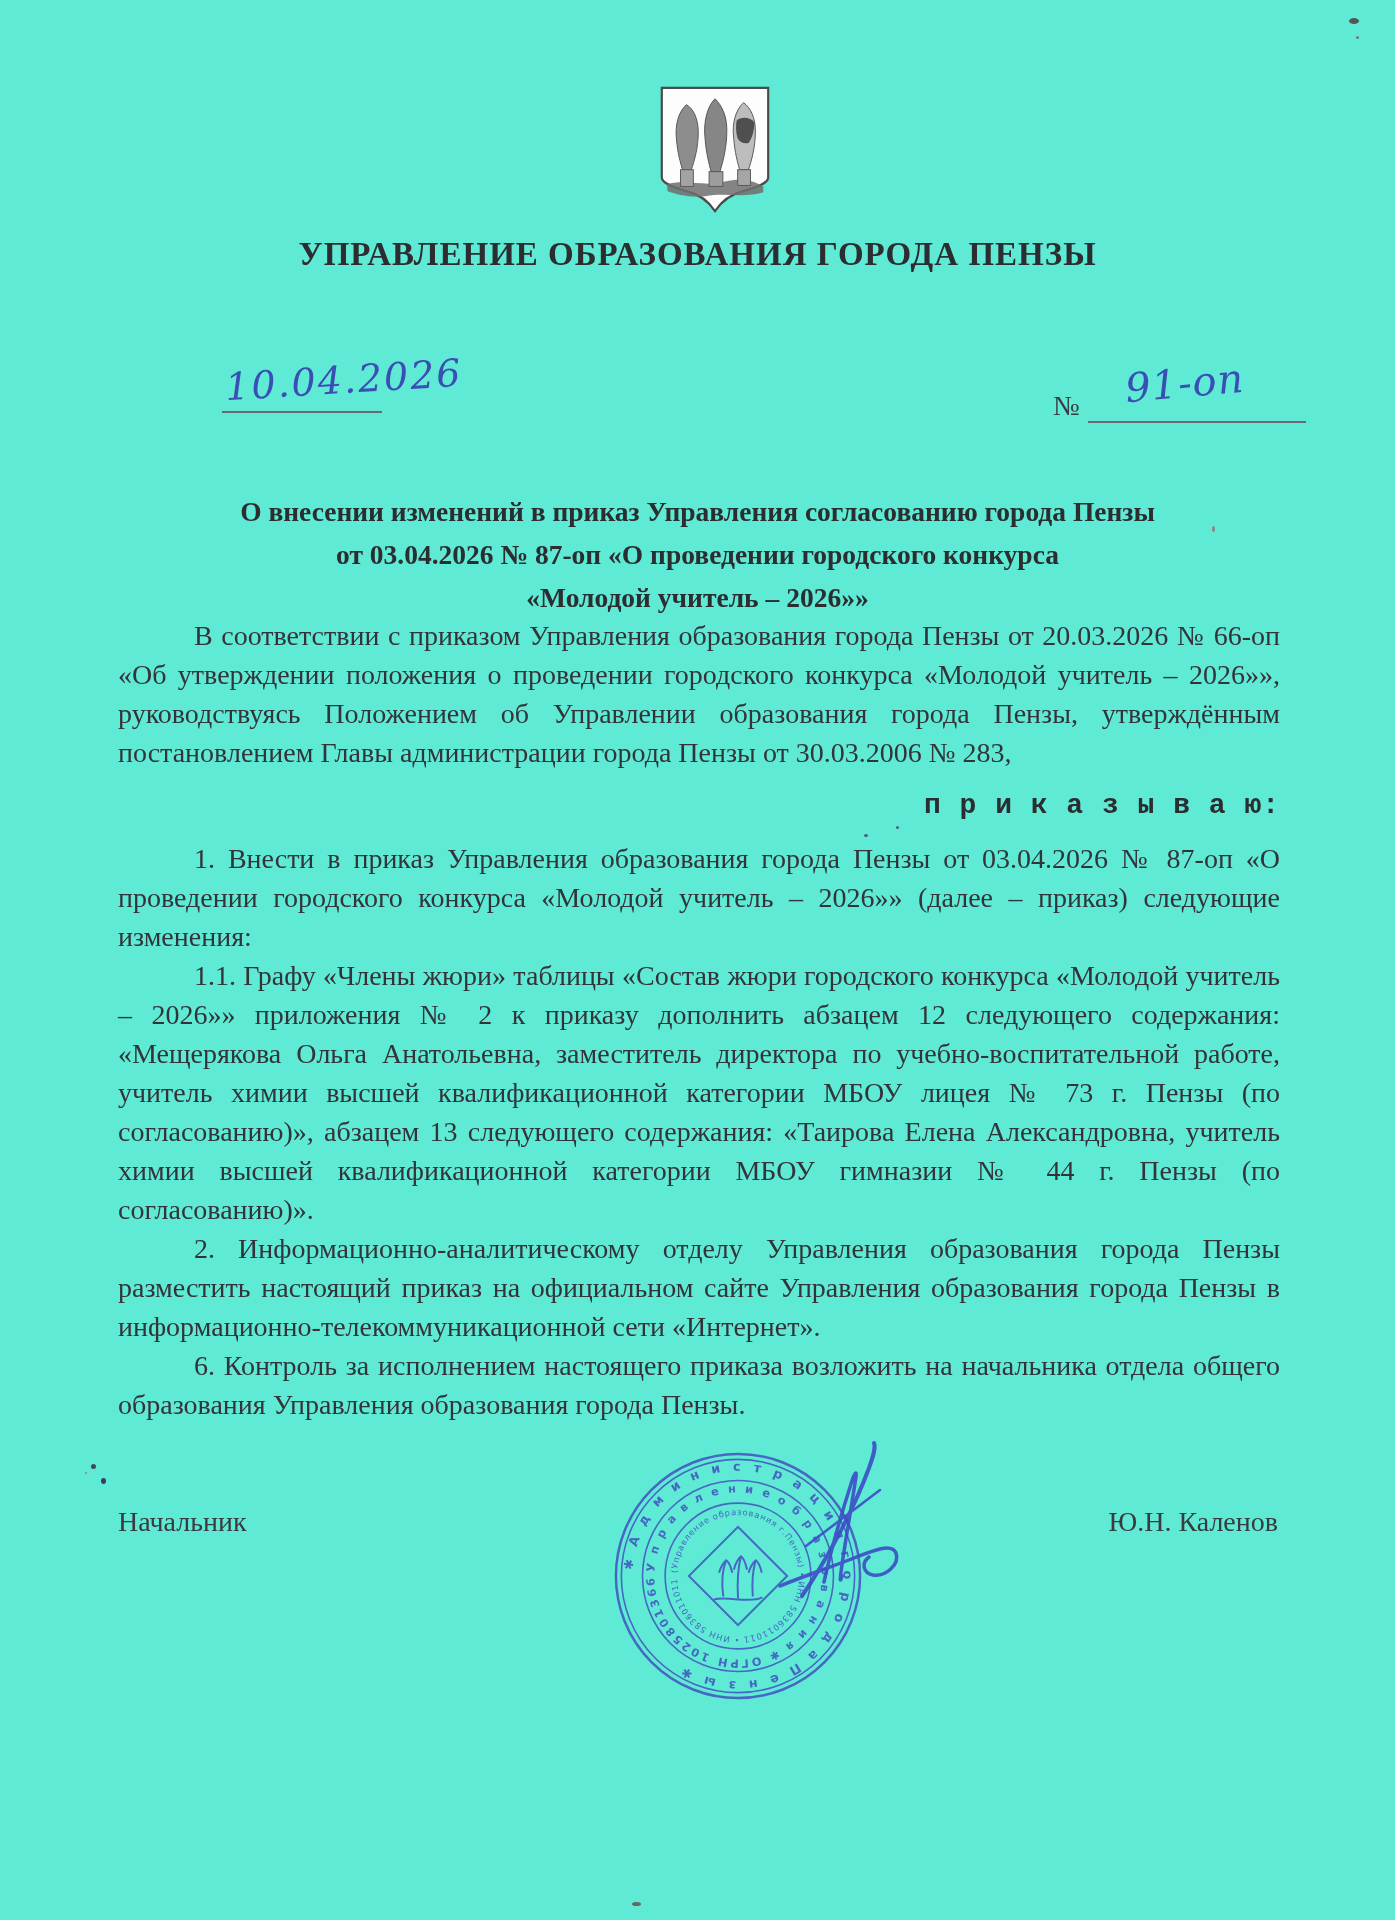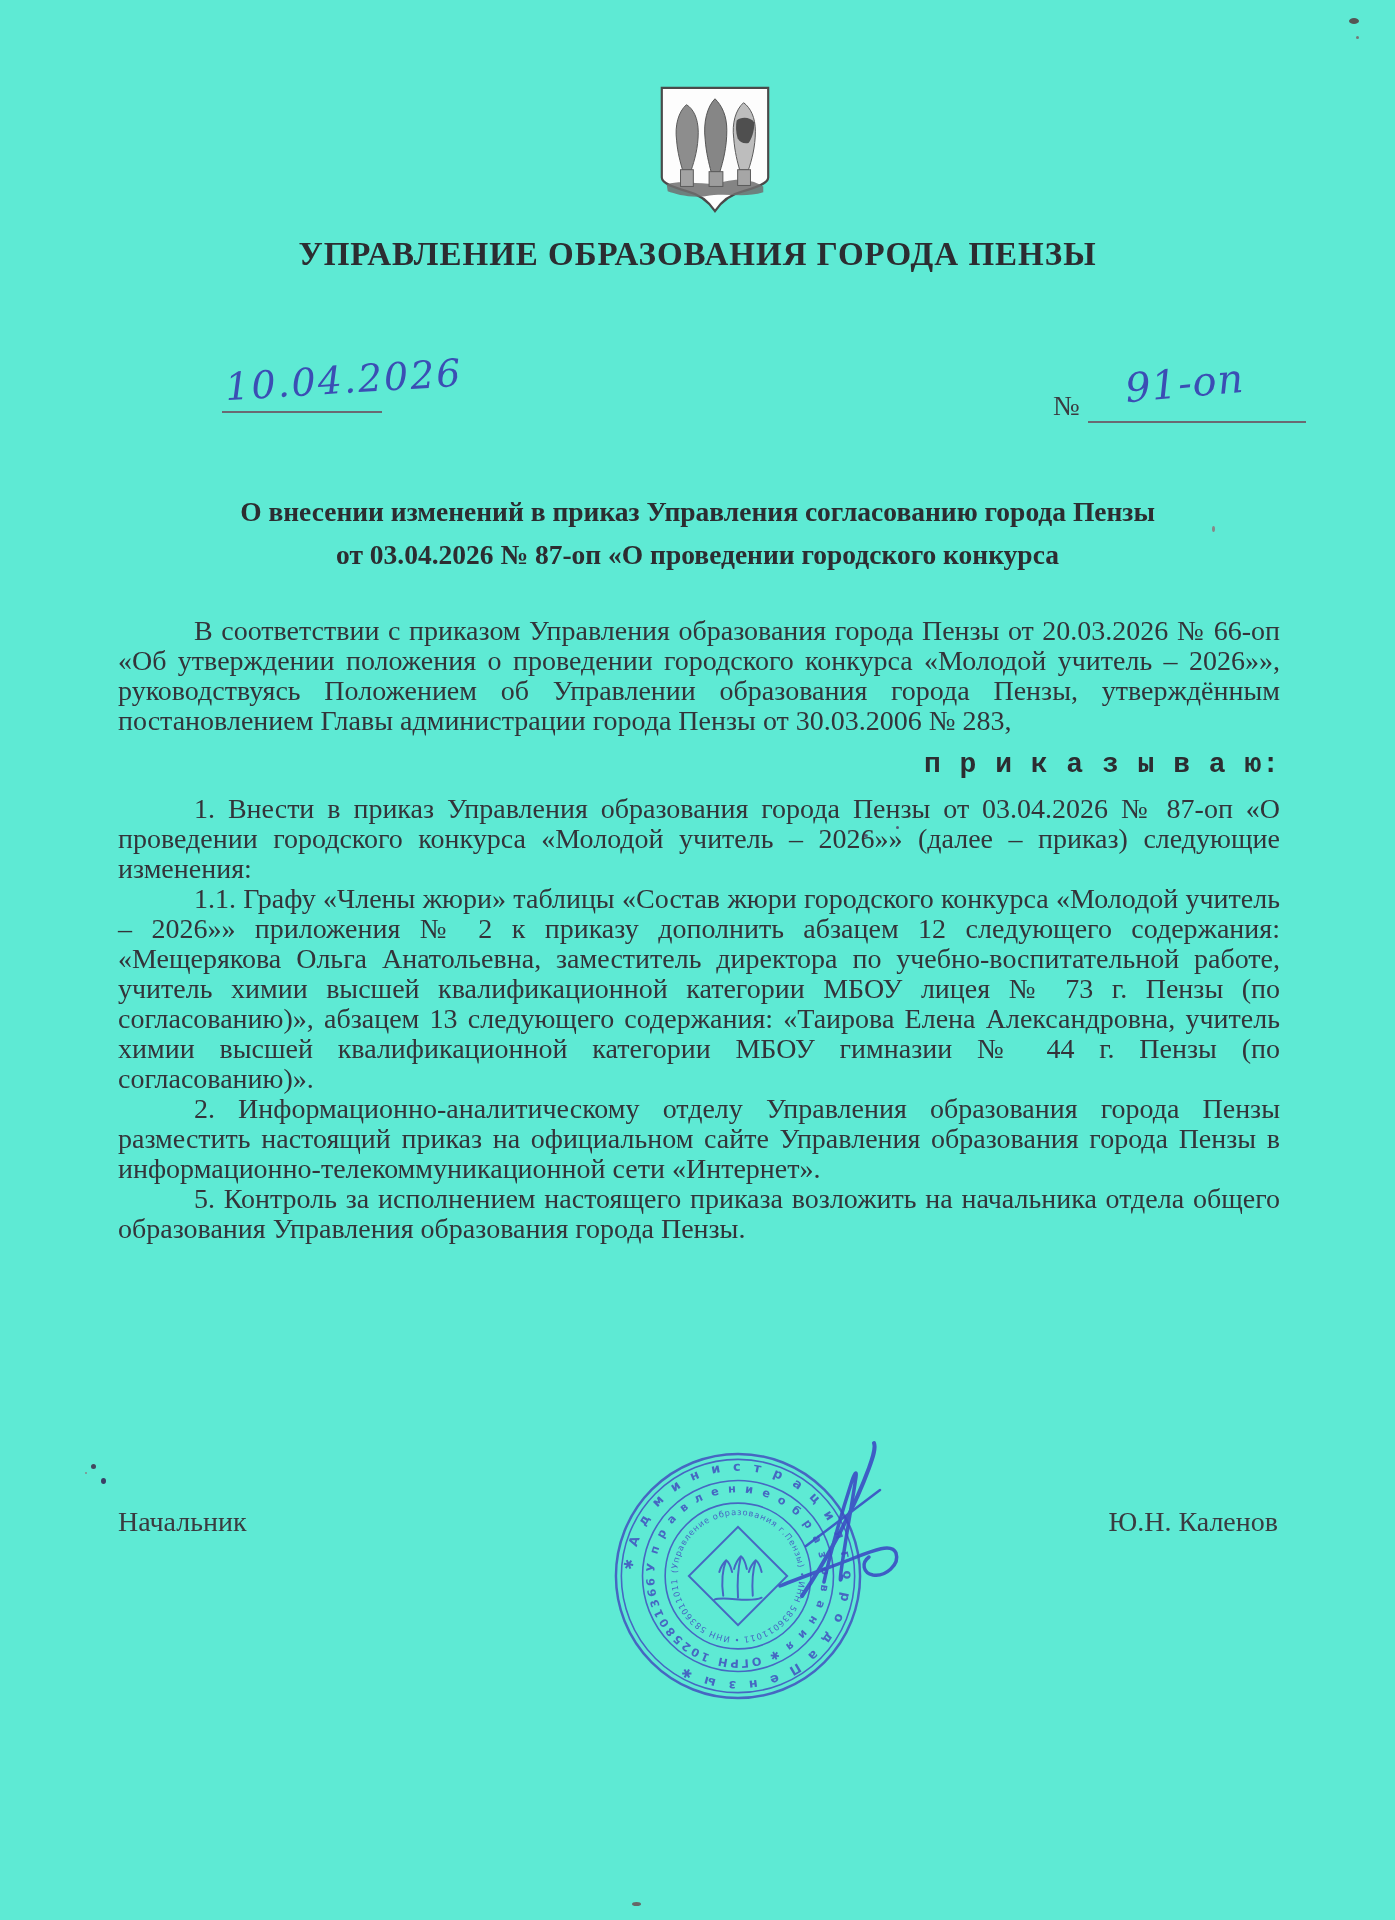--- a/index.html
+++ b/index.html
@@ -25,21 +25,21 @@
   .u-line{position:absolute;height:2px;background:#6a6a72;}
   .u-date{left:222px;top:411px;width:160px;}
   .u-num{left:1088px;top:421px;width:218px;}
   .num-label{position:absolute;left:1053px;top:390px;font-size:28px;color:#3a3b40;}
   .subject{
     position:absolute;top:490px;left:117px;width:1161px;text-align:center;
     font-size:27.5px;font-weight:bold;line-height:43px;color:#2c2d31;
   }
   .body-flow{
     position:absolute;top:616px;left:118px;width:1162px;
-    font-size:28px;line-height:30px;
+    font-size:28px;line-height:39px;
   }
   .body-flow p{margin:0;text-align:justify;text-indent:76px;}
   .order-word{
     text-align:right;font-weight:bold;letter-spacing:1px;
     margin:14px 0;color:#2c2d31;font-family:Liberation Mono, monospace;
   }
   .sig-row{
     position:absolute;top:1506px;left:118px;width:1160px;
     display:flex;justify-content:space-between;font-size:28px;color:#3a3b40;gap:40px;
   }
@@ -77,30 +77,31 @@
 
   <span class="hand hand-date">10.04.2026</span>
   <div class="u-line u-date"></div>
   <span class="num-label">№</span>
   <span class="hand hand-num">91-оп</span>
   <div class="u-line u-num"></div>
 
   <div class="subject">
     <div>О внесении изменений в приказ Управления согласованию города Пензы</div>
     <div>от 03.04.2026 № 87-оп «О проведении городского конкурса</div>
+    <div>«Молодой учитель – 2026»»</div>
   </div>
 
   <div class="body-flow">
     <p>В соответствии с приказом Управления образования города Пензы от 20.03.2026 № 66-оп «Об утверждении положения о проведении городского конкурса «Молодой учитель – 2026»», руководствуясь Положением об Управлении образования города Пензы, утверждённым постановлением Главы администрации города Пензы от 30.03.2006 № 283,</p>
     <div class="order-word">п р и к а з ы в а ю:</div>
     <div>
         <p class="para">1. Внести в приказ Управления образования города Пензы от 03.04.2026 № 87-оп «О проведении городского конкурса «Молодой учитель – 2026»» (далее – приказ) следующие изменения:</p>
         <p class="para">1.1. Графу «Члены жюри» таблицы «Состав жюри городского конкурса «Молодой учитель – 2026»» приложения № 2 к приказу дополнить абзацем 12 следующего содержания: «Мещерякова Ольга Анатольевна, заместитель директора по учебно-воспитательной работе, учитель химии высшей квалификационной категории МБОУ лицея № 73 г. Пензы (по согласованию)», абзацем 13 следующего содержания: «Таирова Елена Александровна, учитель химии высшей квалификационной категории МБОУ гимназии № 44 г. Пензы (по согласованию)».</p>
         <p class="para">2. Информационно-аналитическому отделу Управления образования города Пензы разместить настоящий приказ на официальном сайте Управления образования города Пензы в информационно-телекоммуникационной сети «Интернет».</p>
-        <p class="para">5. Контроль за исполнением настоящего приказа возложить на начальника отдела общего образования Управления образования города Пензы.</p>
+        <p class="para">6. Контроль за исполнением настоящего приказа возложить на начальника отдела общего образования Управления образования города Пензы.</p>
       </div>
   </div>
 
   <div class="sig-row">
     <span>Начальник</span>
     <span>Ю.Н. Каленов</span>
   </div>
 
   <svg class="stamp" viewBox="0 0 256 256">
     <defs>

